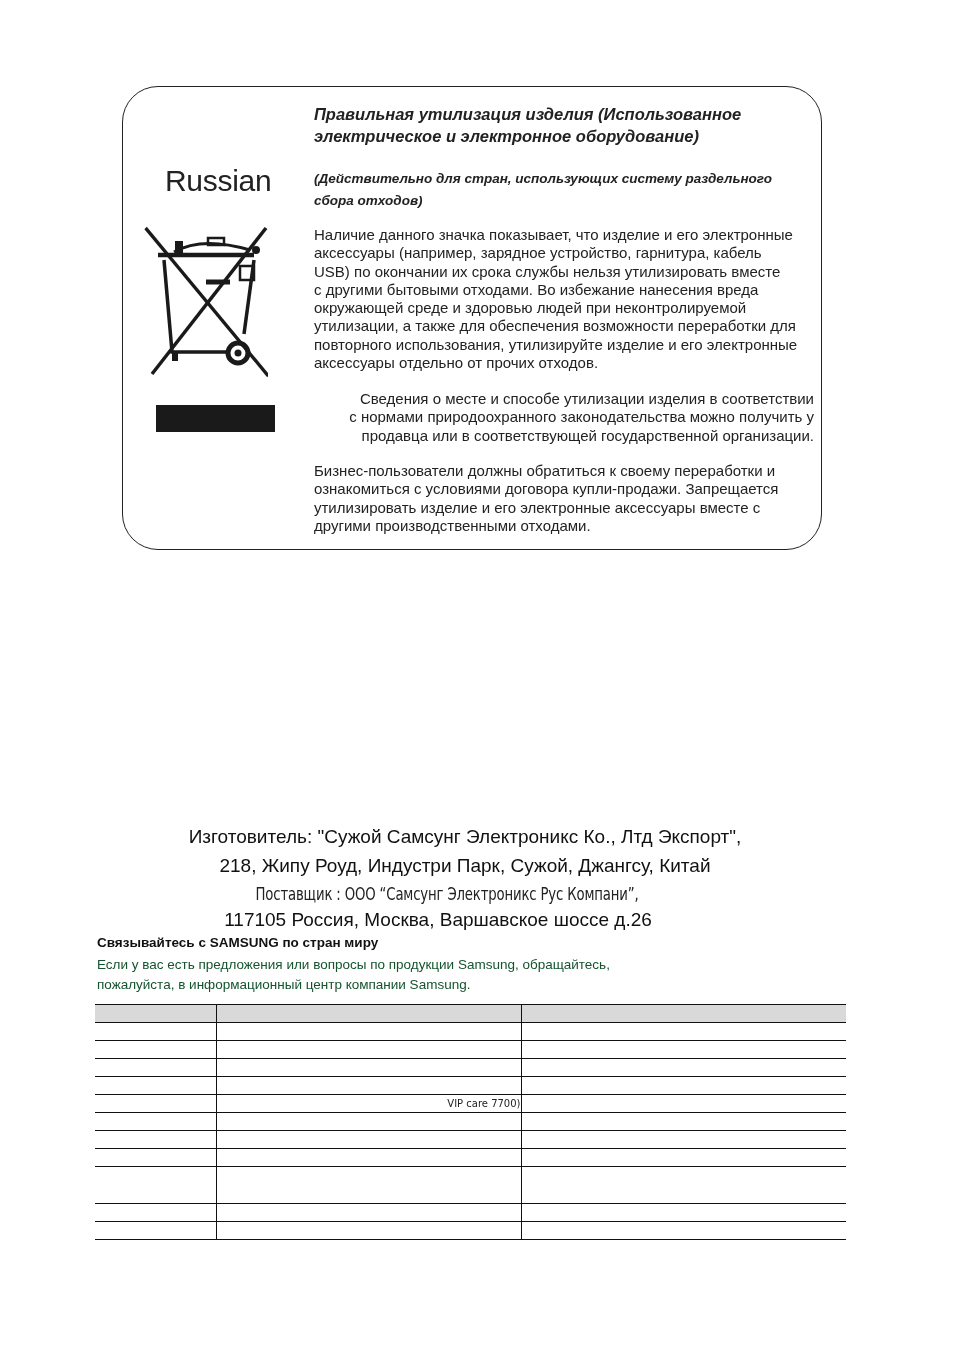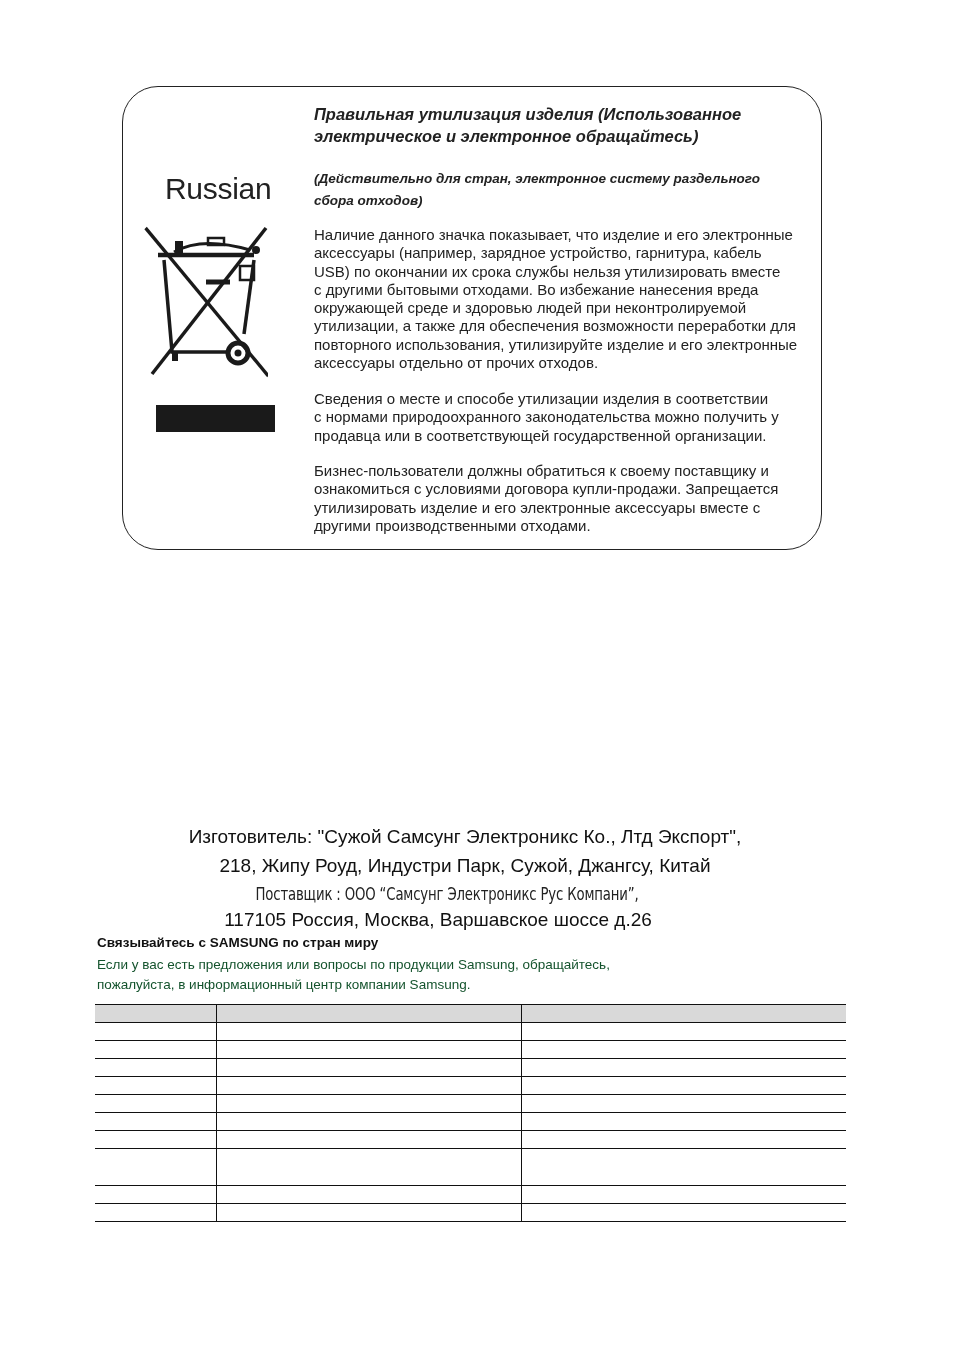--- a/index.html
+++ b/index.html
@@ -1,25 +1,25 @@
 <!DOCTYPE html>
 <html><head>
 <meta charset="utf-8">
 <style>
   html, body { margin: 0; padding: 0; background: #ffffff; }
   body { width: 954px; height: 1357px; position: relative; overflow: hidden; font-family: "Liberation Sans", sans-serif; color: #1a1a1a; }
   .box { position: absolute; left: 122px; top: 86px; width: 698px; height: 462px; border: 1.5px solid #222; border-radius: 36px; }
-  .lang { position: absolute; left: 165px; top: 164px; font-size: 30px; color: #222; letter-spacing: -0.3px; margin-top: 8px; }
+  .lang { position: absolute; left: 165px; top: 164px; font-size: 30px; color: #222; letter-spacing: -0.3px; }
   .weee { position: absolute; left: 142px; top: 222px; width: 126px; height: 160px; }
   .bar { position: absolute; left: 156px; top: 405px; width: 119px; height: 27px; background: #1a1a1a; }
   .title { position: absolute; left: 314px; top: 104px; width: 480px; font-size: 16.5px; font-weight: bold; font-style: italic; line-height: 21.5px; color: #222; }
   .subtitle { position: absolute; left: 314px; top: 168px; width: 480px; font-size: 13.5px; font-weight: bold; font-style: italic; line-height: 22px; color: #222; }
   .para { position: absolute; left: 314px; width: 500px; font-size: 15px; line-height: 18.3px; color: #222; white-space: pre-line; }
   .p1 { top: 226px; }
-  .p2 { top: 390px; }
+  .p2 { top: 390px; text-align: right; }
   .p3 { top: 462px; }
   .center-line { position: absolute; left: 0; width: 954px; text-align: center; color: #111; }
   .mfr1 { top: 826px; font-size: 19px; left: -12px; }
   .mfr2 { top: 855px; font-size: 19px; left: -12px; }
   .sup { top: 884px; font-size: 17px; font-family: "DejaVu Sans", sans-serif; transform: scaleX(0.78); letter-spacing: -0.2px; left: -30px; color: #222; }
   .addr { top: 909px; font-size: 19px; left: -39px; }
   .contact-h { position: absolute; left: 97px; top: 935px; font-size: 13.5px; font-weight: bold; color: #111; }
   .contact-p { position: absolute; left: 97px; top: 955px; width: 640px; font-size: 13.5px; line-height: 19.5px; color: #14532d; white-space: pre-line; }
   table.contacts { position: absolute; left: 95px; top: 1004px; width: 751px; border-collapse: collapse; table-layout: fixed; }
   table.contacts td, table.contacts th { border-top: 1.5px solid #111; border-bottom: 1.5px solid #111; padding: 0; height: 17px; font-size: 10px; font-family: "DejaVu Sans", sans-serif; color: #222; }
@@ -52,34 +52,34 @@
   <circle cx="96" cy="131" r="10" stroke="#1a1a1a" stroke-width="5" fill="#fff"></circle>
   <circle cx="96" cy="131" r="3.5" fill="#1a1a1a"></circle>
   <circle cx="114" cy="28" r="4" fill="#1a1a1a"></circle>
   <g stroke="#1a1a1a" stroke-width="3.5">
     <line x1="6" y1="6" x2="138" y2="154" transform="translate(-2,0) scale(0.93,1)"></line>
     <line x1="124" y1="6" x2="10" y2="152"></line>
   </g>
 </svg>
 <div class="bar"></div>
 
-<div class="title">Правильная утилизация изделия (Использованное электрическое и электронное обращайтесь)</div>
-<div class="subtitle">(Действительно для стран, электронное систему раздельного сбора отходов)</div>
+<div class="title">Правильная утилизация изделия (Использованное электрическое и электронное оборудование)</div>
+<div class="subtitle">(Действительно для стран, использующих систему раздельного сбора отходов)</div>
 <div class="para p1">Наличие данного значка показывает, что изделие и его электронные
 аксессуары (например, зарядное устройство, гарнитура, кабель
 USB) по окончании их срока службы нельзя утилизировать вместе
 с другими бытовыми отходами. Во избежание нанесения вреда
 окружающей среде и здоровью людей при неконтролируемой
 утилизации, а также для обеспечения возможности переработки для
 повторного использования, утилизируйте изделие и его электронные
 аксессуары отдельно от прочих отходов.</div>
 <div class="para p2">Сведения о месте и способе утилизации изделия в соответствии
 с нормами природоохранного законодательства можно получить у
 продавца или в соответствующей государственной организации.</div>
-<div class="para p3">Бизнес-пользователи должны обратиться к своему поставщику и
+<div class="para p3">Бизнес-пользователи должны обратиться к своему переработки и
 ознакомиться с условиями договора купли-продажи. Запрещается
 утилизировать изделие и его электронные аксессуары вместе с
 другими производственными отходами.</div>
 
 <div class="center-line mfr1">Изготовитель:  "Сужой Самсунг Электроникс Ко., Лтд Экспорт",</div>
 <div class="center-line mfr2">218, Жипу Роуд, Индустри Парк, Сужой, Джангсу, Китай</div>
 <div class="center-line sup">Поставщик : ООО “Самсунг Электроникс Рус Компани”,</div>
 <div class="center-line addr">117105 Россия, Москва, Варшавское шоссе д.26</div>
 
 <div class="contact-h">Связывайтесь с SAMSUNG по стран миру</div>
@@ -115,20 +115,25 @@
         <td></td>
         <td></td>
       </tr>
     <tr>
         <td></td>
         <td></td>
         <td></td>
       </tr>
     <tr>
         <td></td>
+        <td class="right">VIP care 7700)</td>
+        <td></td>
+      </tr>
+    <tr>
+        <td></td>
         <td></td>
         <td></td>
       </tr>
     <tr>
         <td></td>
         <td></td>
         <td></td>
       </tr>
     <tr>
         <td></td>

